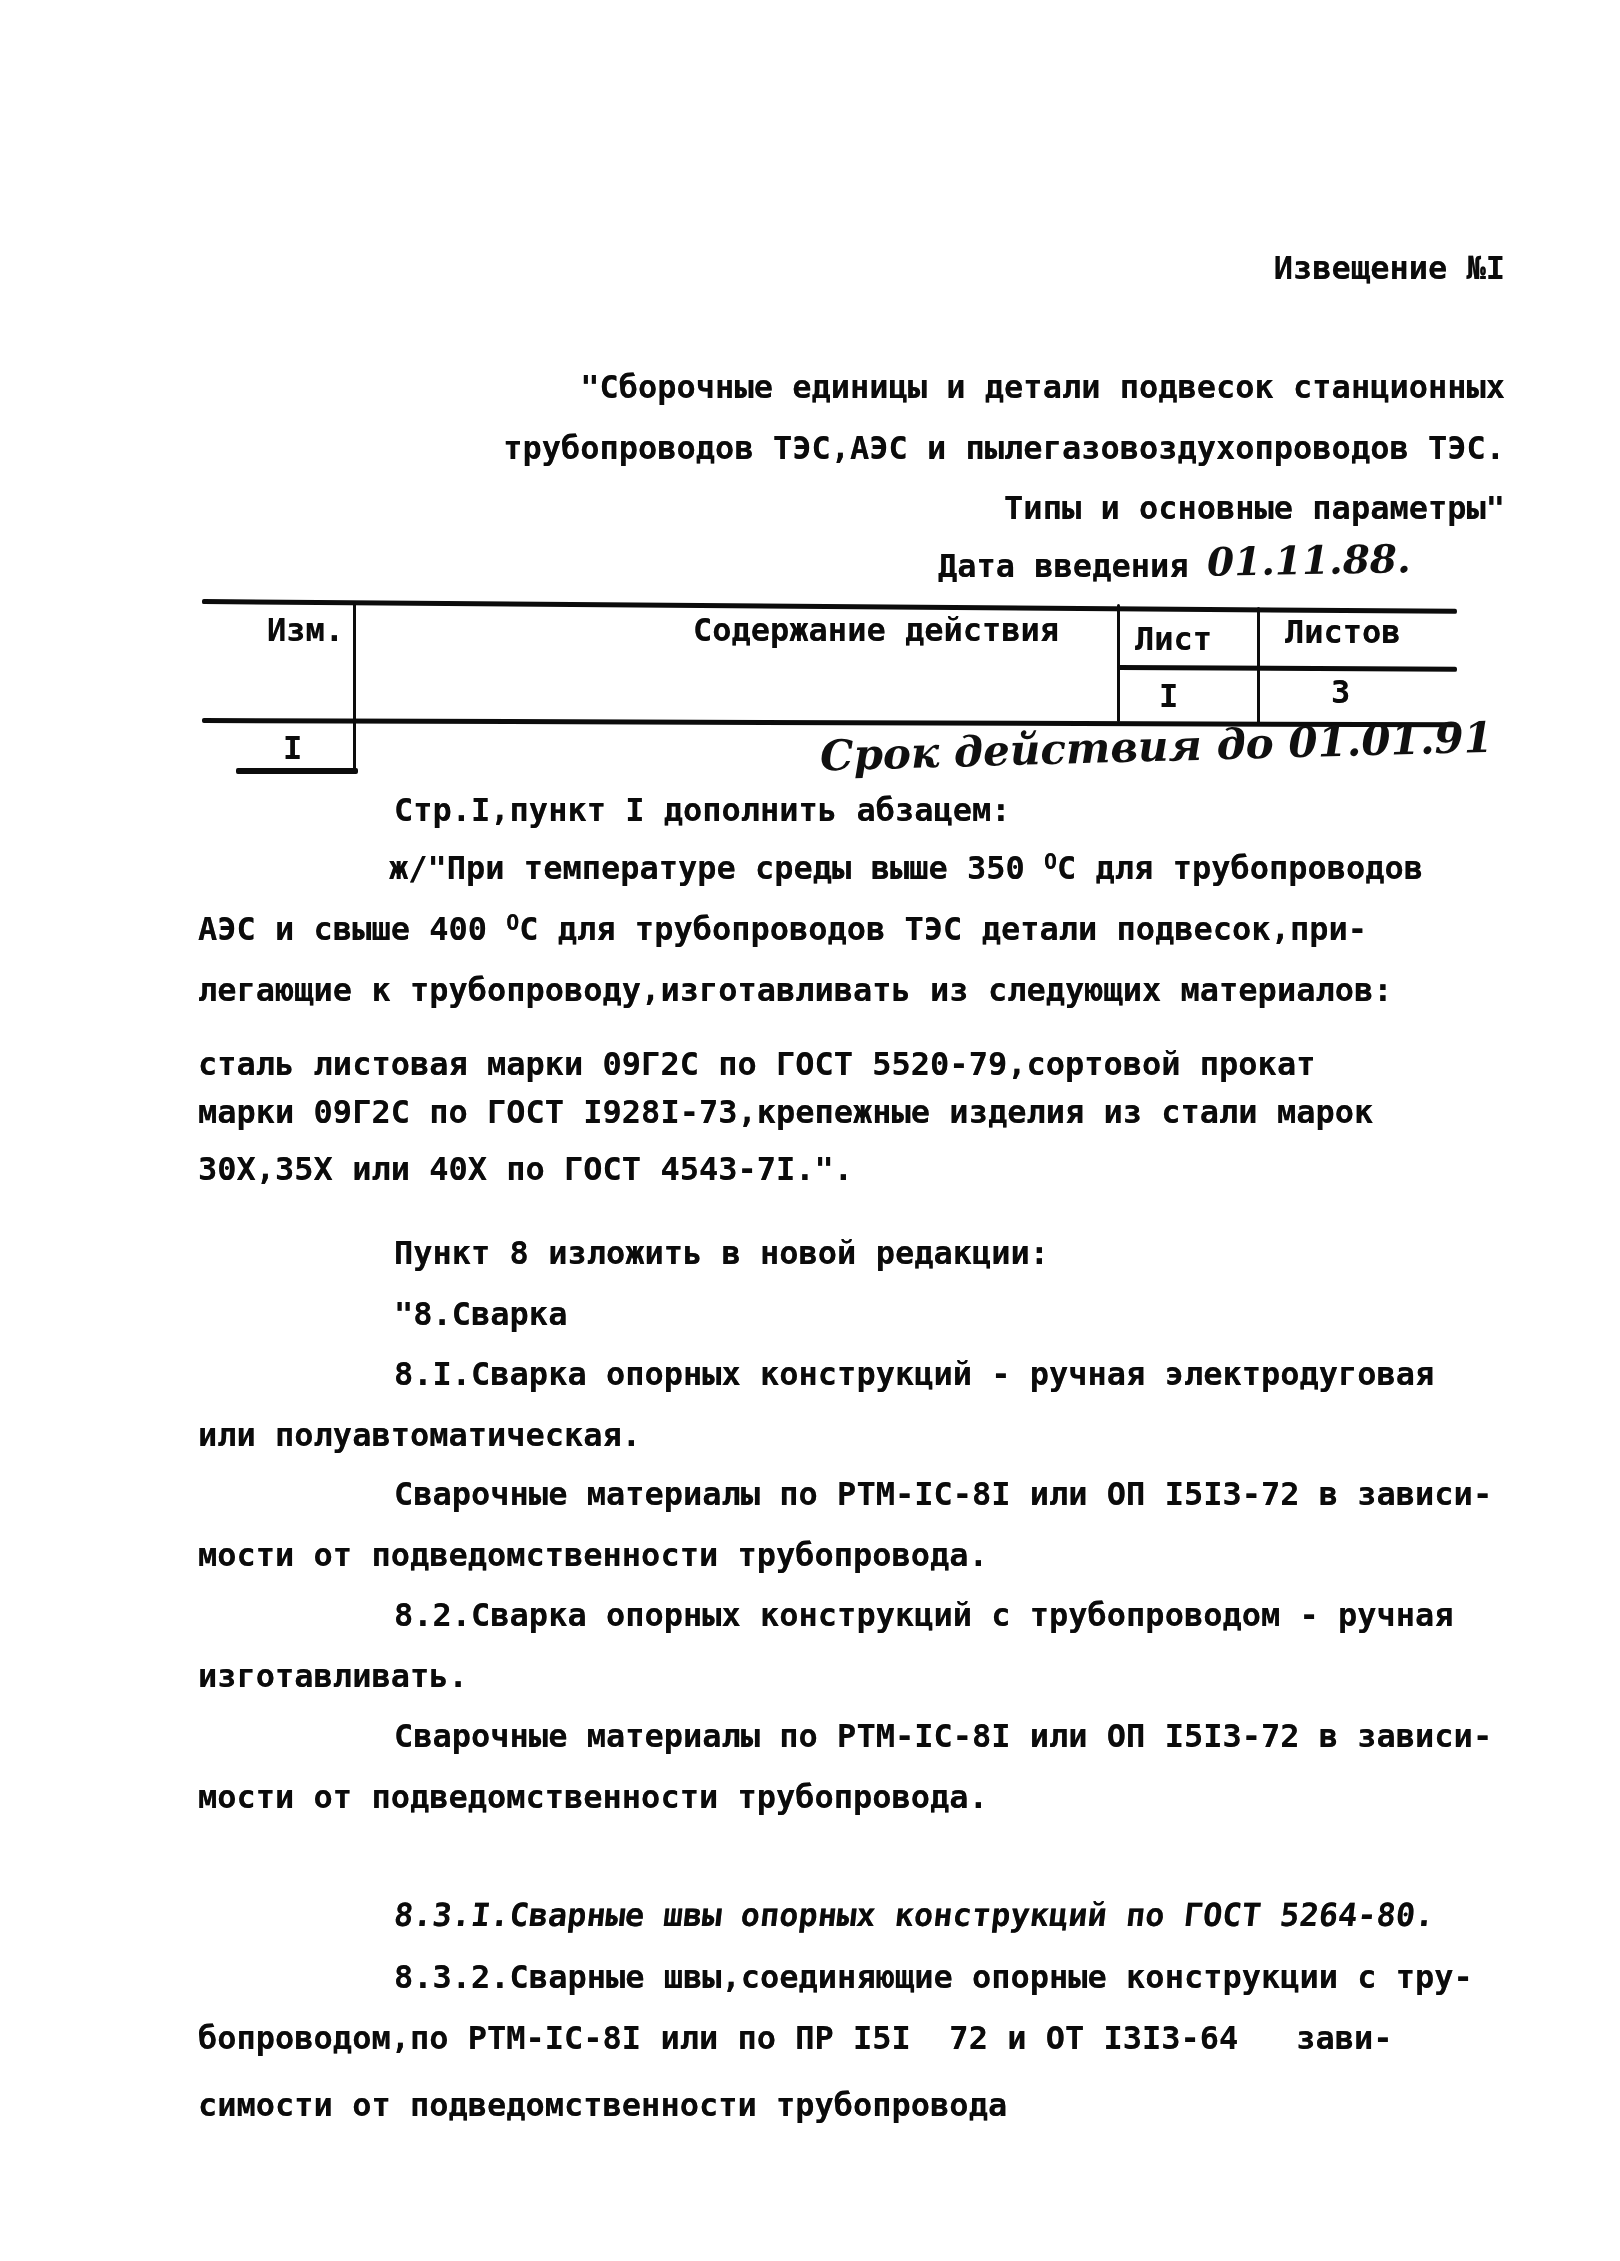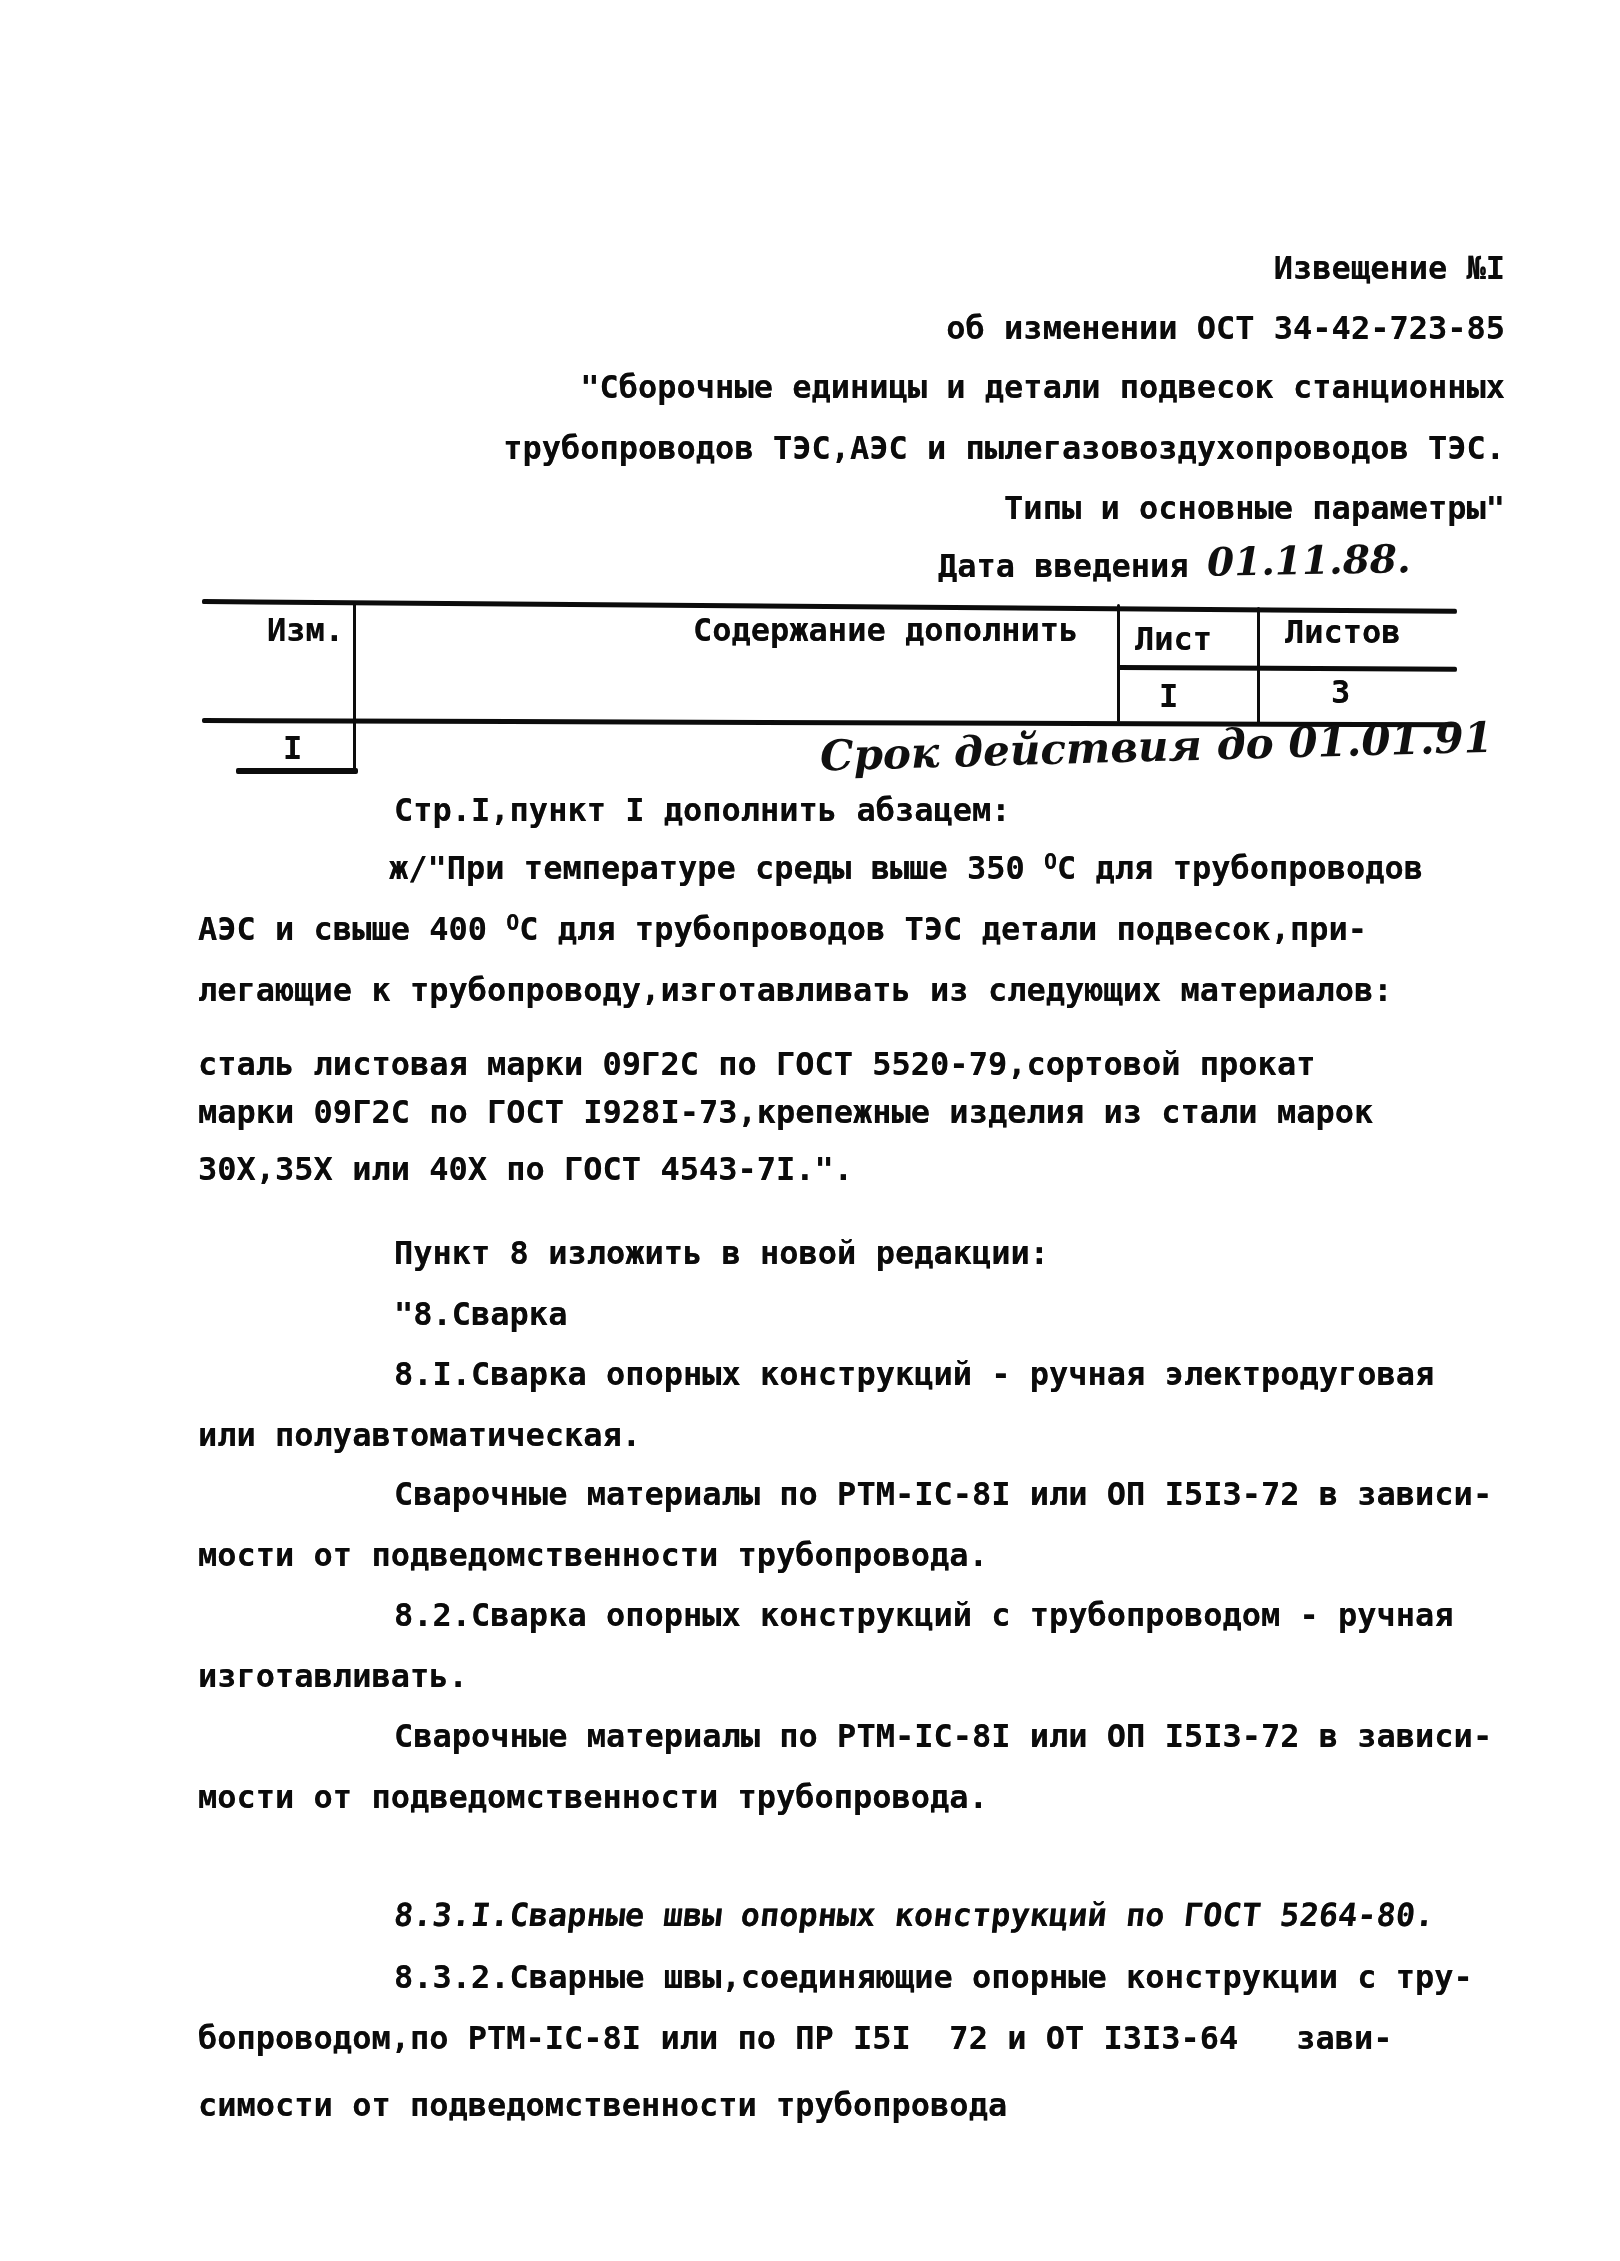--- a/index.html
+++ b/index.html
@@ -72,39 +72,38 @@
   }
   .rule.h { height: 5.1px; }
   .rule.v { width: 3.2px; }
 </style>
 </head>
 <body>
 
 <div class="page">
 
   <div class="typed t-line" style="top:249px">Извещение №I</div>
-  <div class="typed t-line" style="top:309px">об изменении ОСТ 34-42-723-85</div>
   <div class="typed t-line" style="top:368px">"Сборочные единицы и детали подвесок станционных</div>
   <div class="typed t-line" style="top:429px">трубопроводов ТЭС,АЭС и пылегазовоздухопроводов ТЭС.</div>
   <div class="typed t-line" style="top:489px">Типы и основные параметры"</div>
 
   <div class="typed" style="top:547px; left:938px">Дата введения</div>
   <div class="hand hand-date" style="top:537px; left:1207px">01.11.88.</div>
 
   <div>
     <div class="rule h" style="top:599px;  left:202px;  width:1255px; transform:rotate(0.45deg); transform-origin:left center;"></div>
     <div class="rule h" style="top:718px; left:202px;  width:1255px; transform:rotate(0.2deg);  transform-origin:left center;"></div>
     <div class="rule h" style="top:665px; left:1117px; width:340px;  transform:rotate(0.3deg);  transform-origin:left center;"></div>
     <div class="rule v" style="top:602px;  left:353px;  height:170px;"></div>
     <div class="rule v" style="top:604px;  left:1117px; height:118px;"></div>
     <div class="rule v" style="top:607px;  left:1257px; height:116px;"></div>
     <div class="rule h" style="top:768px; left:236px;  width:122px; height:5.7px;"></div>
 
     <div class="typed" style="top:611px;  left:267px">Изм.</div>
-    <div class="typed" style="top:611px;  left:693px">Содержание дополнить</div>
+    <div class="typed" style="top:611px;  left:693px">Содержание действия</div>
     <div class="typed" style="top:620px;  left:1135px">Лист</div>
     <div class="typed" style="top:613px;  left:1285px">Листов</div>
 
     <div class="typed" style="top:677px; left:1159px">I</div>
     <div class="typed" style="top:673px; left:1331px">3</div>
     <div class="typed" style="top:729px; left:283px">I</div>
   </div>
 
   <div class="hand hand-note" style="top:722px; left:820px">Срок действия до 01.01.91</div>
 

